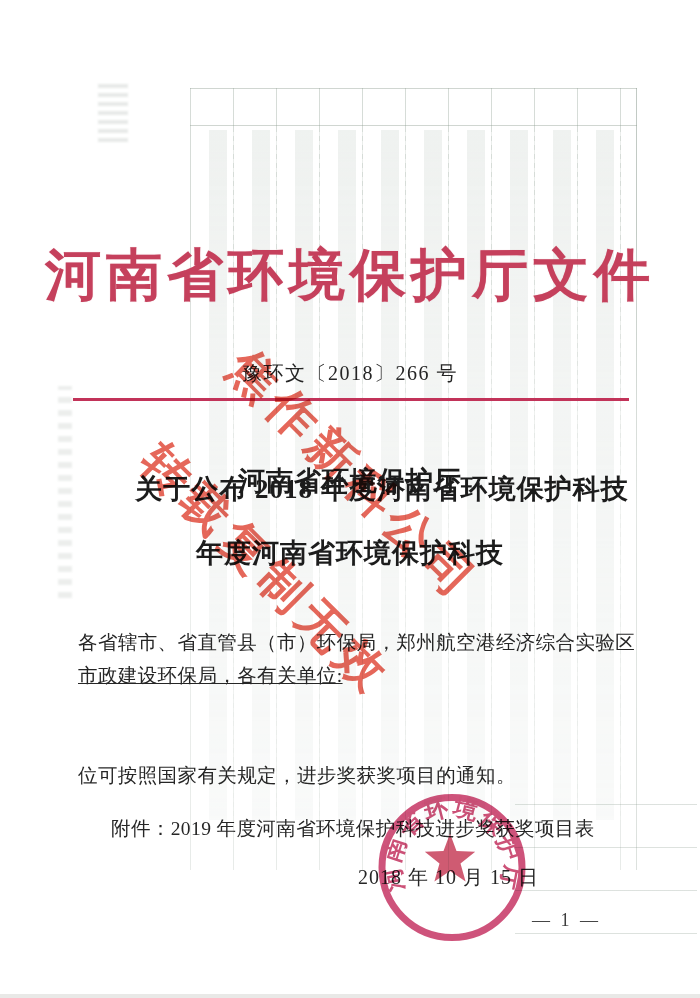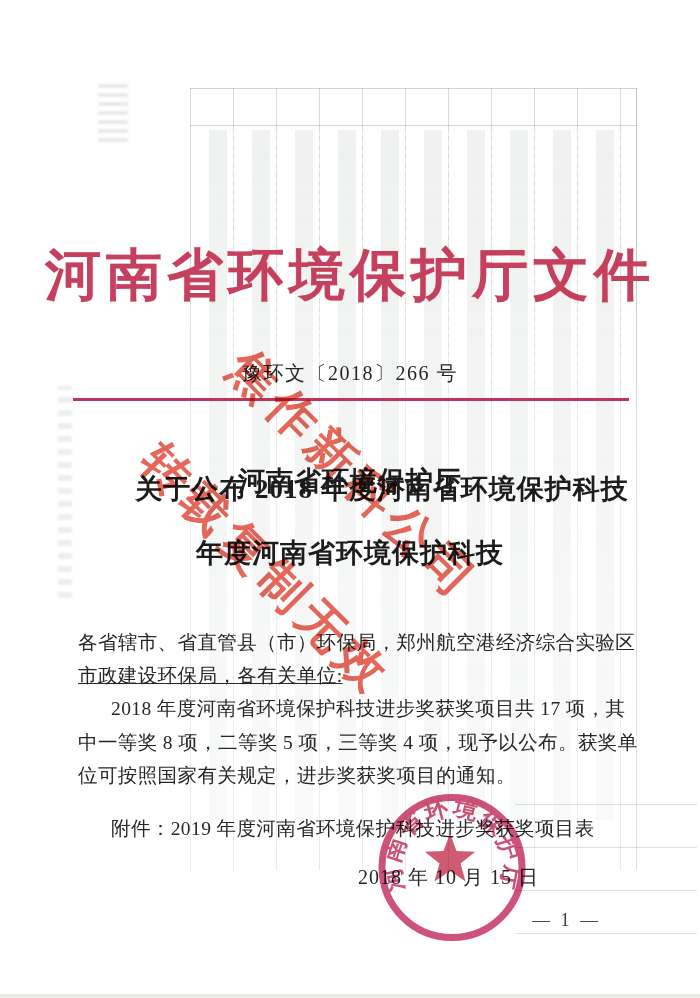--- a/index.html
+++ b/index.html
@@ -121,22 +121,20 @@
   <div class="abs header-title">河南省环境保护厅文件</div>
   <div class="abs doc-number">豫环文〔2018〕266 号</div>
   <div class="abs red-rule"></div>
 
   <div class="abs title-line t1">河南省环境保护厅</div>
   <div class="abs title-line t2">关于公布 2018 年度河南省环境保护科技</div>
   <div class="abs title-line t3">年度河南省环境保护科技</div>
 
   <div class="abs body-line s1">各省辖市、省直管县（市）环保局，郑州航空港经济综合实验区</div>
   <div class="abs body-line s2">市政建设环保局，各有关单位:</div>
-  <div class="abs body-line b1 indent">2018 年度河南省环境保护科技进步奖获奖项目共 17 项，其</div>
-  <div class="abs body-line b2">中一等奖 8 项，二等奖 5 项，三等奖 4 项，现予以公布。获奖单</div>
   <div class="abs body-line b3">位可按照国家有关规定，进步奖获奖项目的通知。</div>
   <div class="abs body-line attach indent">附件：2019 年度河南省环境保护科技进步奖获奖项目表</div>
 
   <div class="abs date-line">2018 年 10 月 15 日</div>
   <div class="abs page-number">— 1 —</div>
 
   <div class="abs watermark wm1">焦作新科公司</div>
   <div class="abs watermark wm2">转载复制无效</div>
 
   <div class="abs seal">

